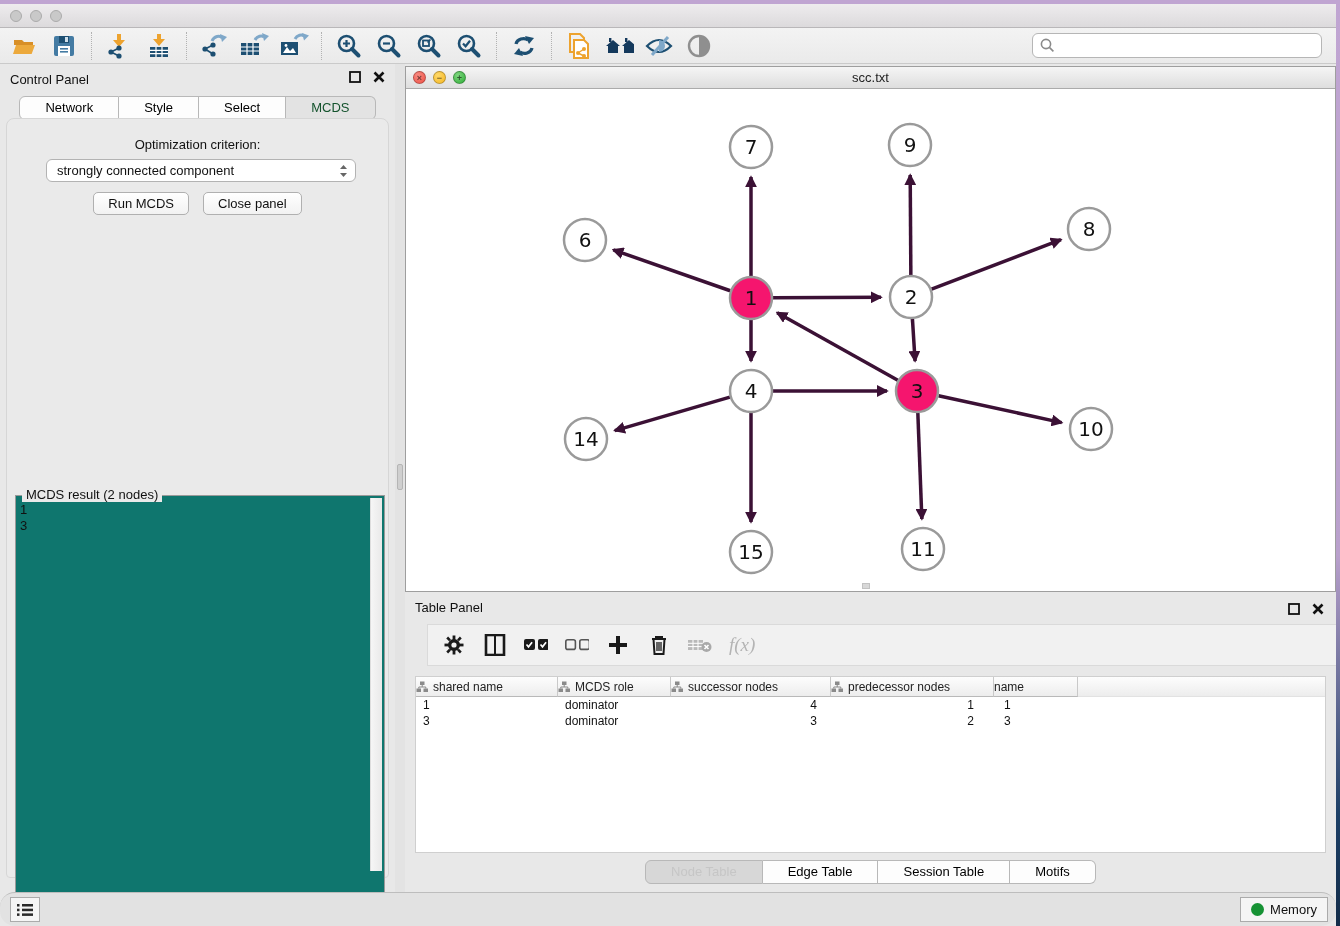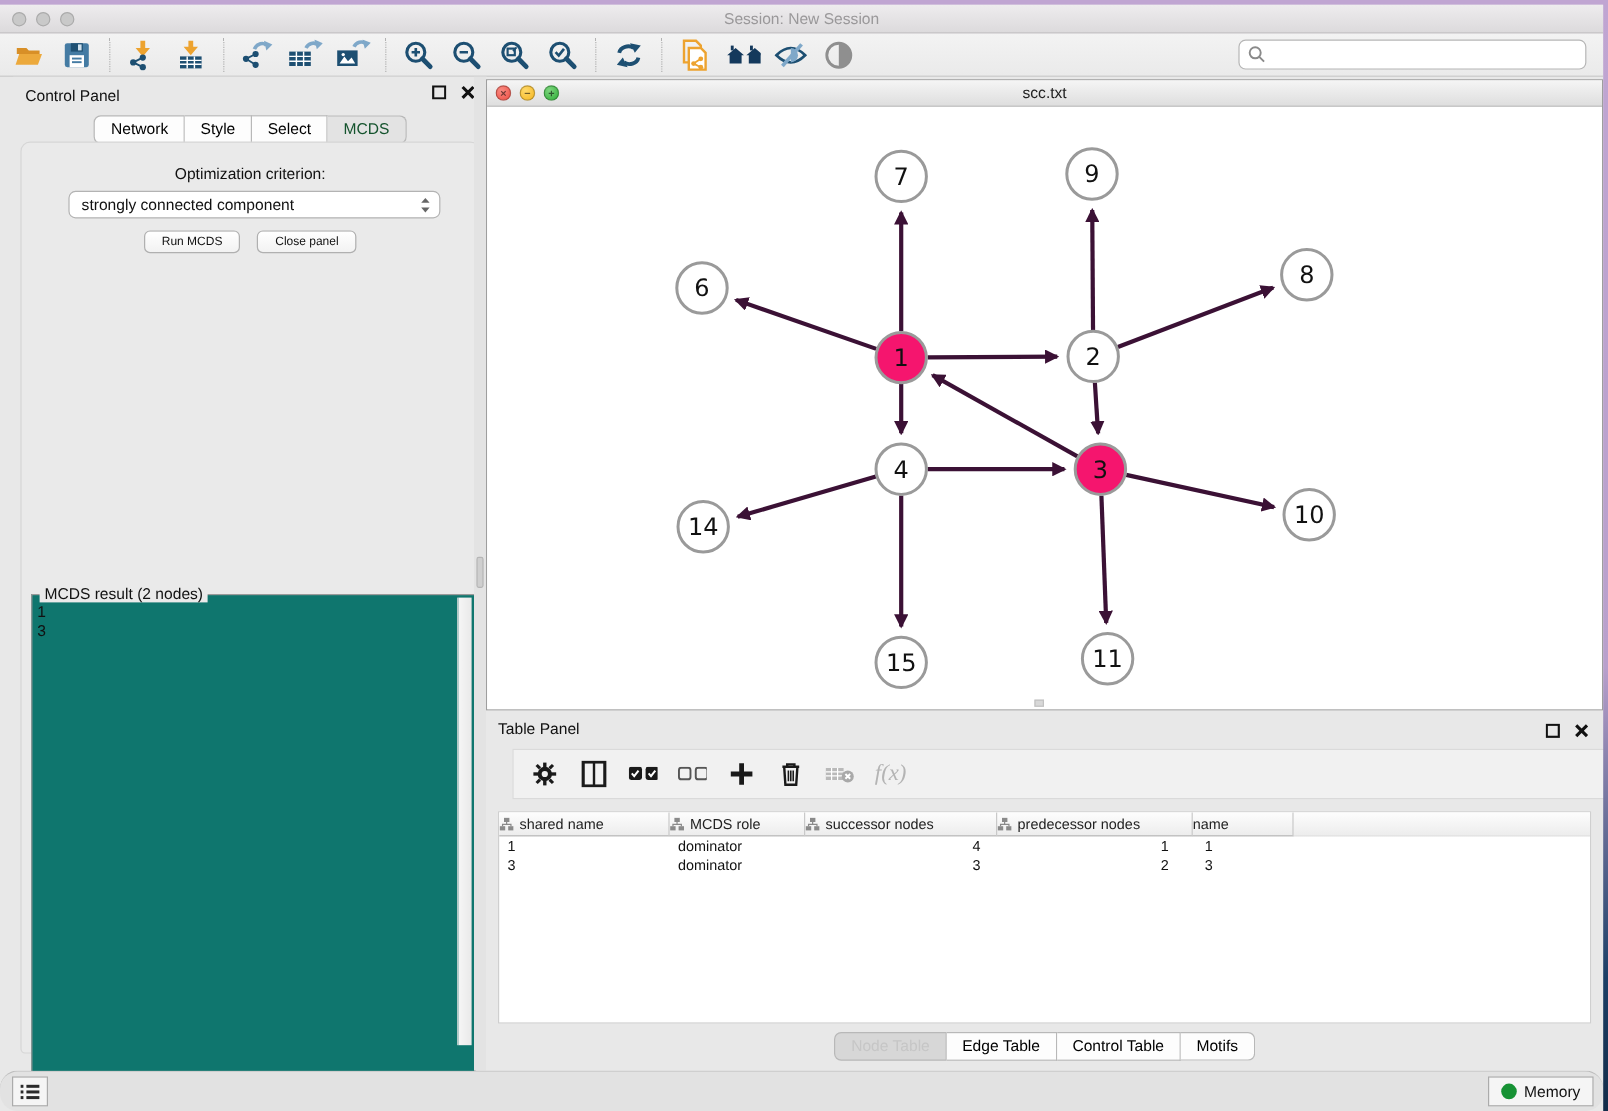--- a/index.html
+++ b/index.html
@@ -21,40 +21,40 @@
   .toolbar { position:absolute; left:0; top:28px; width:1336px; height:36px;
       background:linear-gradient(#f3f3f3,#eaeaea); border-bottom:1px solid #cacaca;
       display:flex; align-items:center; }
   .tb-icon { width:30px; height:30px; display:flex; align-items:center; justify-content:center; margin:0 5px; }
   .tb-sep { width:1px; height:28px; margin:0 7px; border-left:1px dotted #b2b2b2; }
   .search-wrap { position:absolute; right:14px; top:5px; width:290px; height:25px; background:#fff;
       border:1px solid #b6b6b6; border-radius:6px; display:flex; align-items:center; padding-left:6px; }
   .search-wrap input { border:none; outline:none; flex:1; height:20px; font-size:13px; background:transparent; }
 
   
-  .control-panel { position:absolute; left:11px; top:64px; width:395px; height:828px; background:#e8e8e8; }
+  .control-panel { position:absolute; left:0; top:64px; width:395px; height:828px; background:#e8e8e8; }
   .cp-header { position:absolute; left:10px; top:8px; font-size:13px; color:#111; }
   .panel-ctl { position:absolute; top:7px; display:flex; gap:12px; align-items:center; }
   .cp-ctl { right:10px; } .tp-ctl { right:12px; }
   .tabs-row { position:absolute; top:32px; left:0; width:100%; display:flex; justify-content:center; }
   .tabgrp { display:flex; }
-  .tab { font-size:13px; padding:3px 13px 4px; background:#fdfdfd; color:#000;
+  .tab { font-size:13px; padding:3px 25px 4px; background:#fdfdfd; color:#000;
       border:1px solid #b8b8b8; border-left:none; }
   .tab:first-child { border-left:1px solid #b8b8b8; border-radius:6px 0 0 6px; }
   .tab:last-child { border-radius:0 6px 6px 0; }
   .tab.sel { background:#e3e3e3; color:#14532d; }
   .cp-body { position:absolute; left:6px; top:54px; width:383px; height:760px;
       background:#eaeaea; border:1px solid #d6d6d6; border-radius:8px 8px 4px 4px; }
   .opt-label { position:absolute; top:18px; width:100%; text-align:center; font-size:13px; color:#111; }
   .selectbox { position:absolute; left:39px; top:40px; width:310px; height:23px; background:#fff;
       border:1px solid #b3b3b3; border-radius:6px; display:flex; align-items:center;
       padding:0 6px 0 10px; font-size:13px; color:#111;gap:26px; }
   .selectbox .sel-txt { flex:1; }
   .btn-row { position:absolute; left:0; top:73px; width:100%; display:flex; justify-content:center; gap:14px; }
-  .pushbtn { font-size:10px; color:#111; background:linear-gradient(#ffffff,#f2f2f2);
+  .pushbtn { font-size:13px; color:#111; background:linear-gradient(#ffffff,#f2f2f2);
       border:1px solid #b0b0b0; border-radius:5px; padding:3px 14px; }
   .mcds-box { position:absolute; left:8px; top:376px; width:370px; height:470px;
       border:1px solid #9a9a9a; background:#0f766e; }
   .mcds-legend { position:absolute; left:6px; top:-9px; background:#eaeaea; padding:0 4px;
       font-size:13px; color:#111; }
   .mcds-list { position:absolute; left:4px; top:6px; font-size:13px; color:#111; line-height:16px; }
   .mcds-scroll { position:absolute; right:2px; top:2px; width:12px; height:373px;
       background:linear-gradient(90deg,#f6f6f6,#e9e9e9); border-left:1px solid #ddd; }
 
   
@@ -112,21 +112,20 @@
 
 <div class="screen">
   <div class="desktop-top"></div>
 
   <div class="titlebar">
     <div class="traffic">
       <div class="tl"></div>
       <div class="tl"></div>
       <div class="tl"></div>
     </div>
-    <div class="title-text">Session: New Session</div>
   </div>
 
   <div class="toolbar">
     <span style="width:4px"></span>
     <span class="tb-icon">
       <svg width="26" height="26">
           <path d="M3 7h8l2 2h9v3H3z" fill="#d88f27"></path>
           <path d="M5 12h19l-3.4 9H2l3-9z" fill="#eca93c"></path>
         </svg>
     </span>
@@ -523,21 +522,21 @@
         <div class="td col2 ar">3</div>
         <div class="td col3 ar" style="padding-right:20px">2</div>
         <div class="td col4 al" style="padding-left:10px">3</div>
       </div>
     </div>
 
     <div class="tp-tabs">
       <div class="tabgrp">
         <div class="tab sel">Node Table</div>
         <div class="tab">Edge Table</div>
-        <div class="tab">Control Table</div>
+        <div class="tab">Session Table</div>
         <div class="tab">Motifs</div>
       </div>
     </div>
   </div>
 
   <div class="statusbar">
     <div class="list-btn">
       <svg width="16" height="14">
           <g fill="#2a2a2a">
             <rect x="0" y="1" width="2.5" height="2.5"></rect>

